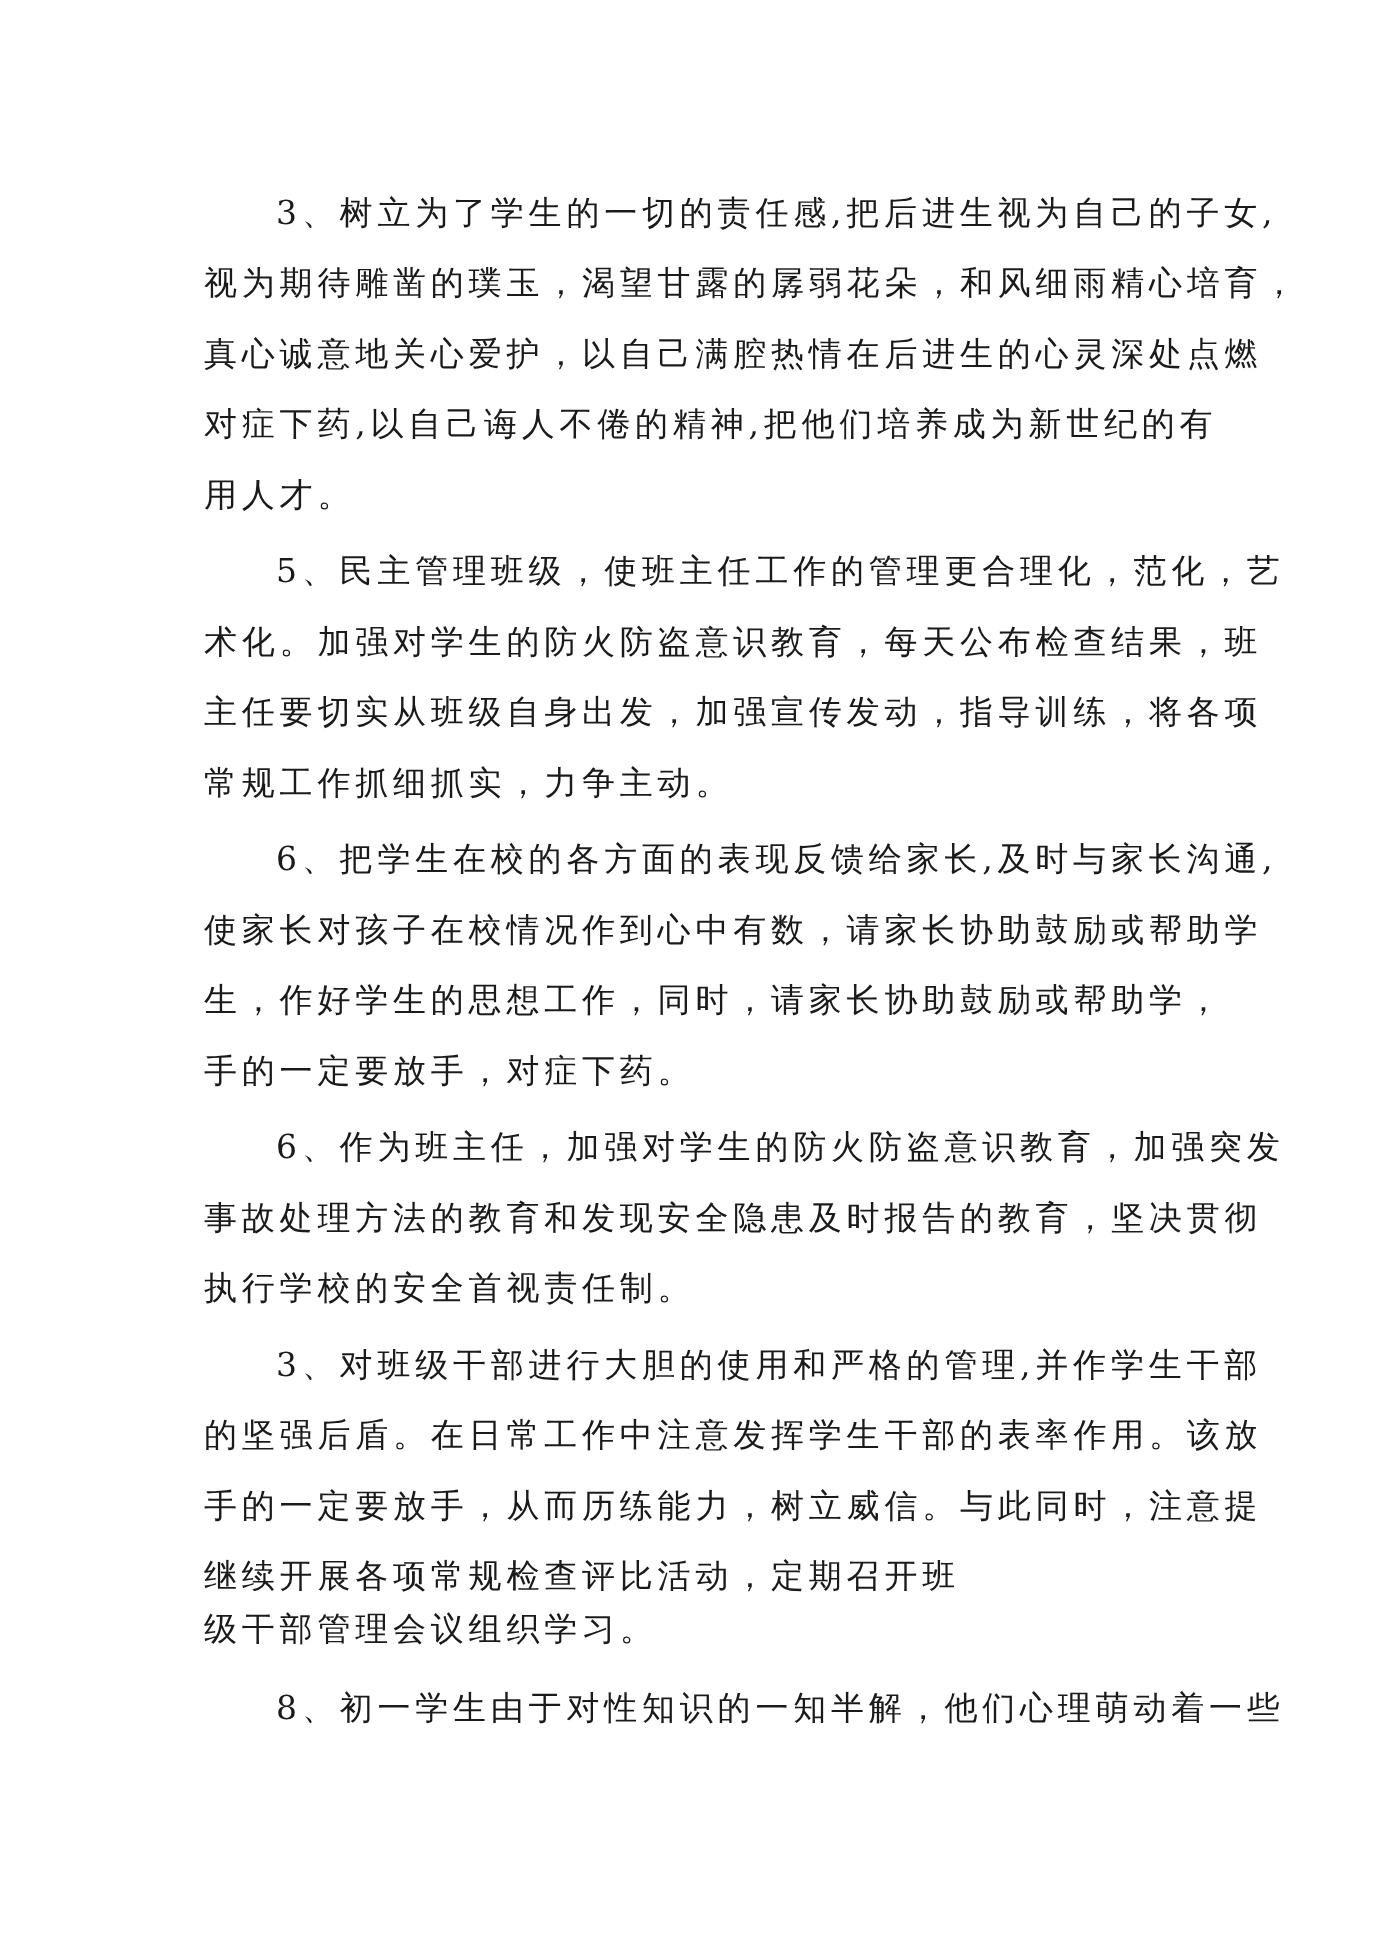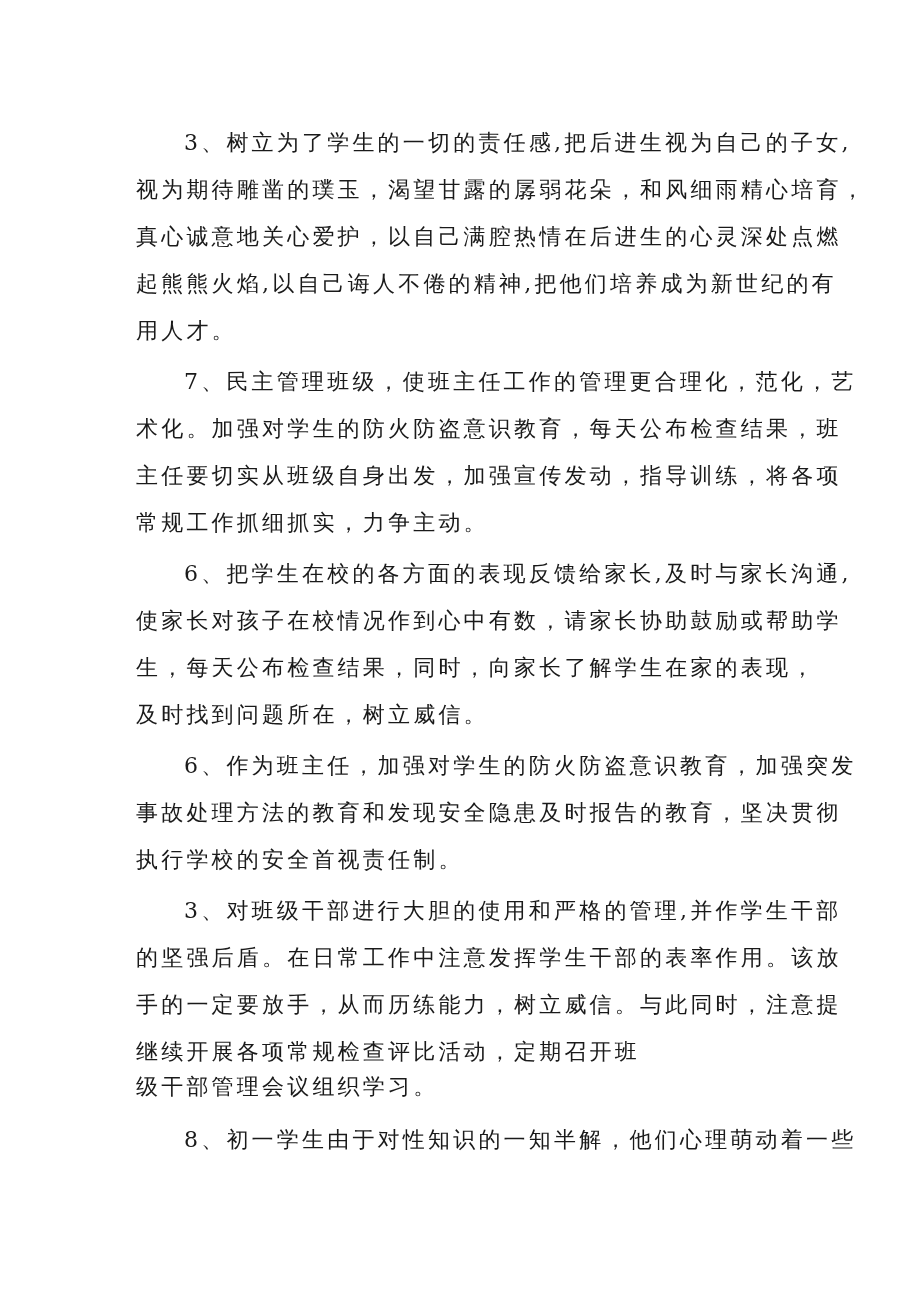--- a/index.html
+++ b/index.html
@@ -45,36 +45,36 @@
   </style>
 </head>
 <body>
 
 <div class="page">
 
   <div>
     <div class="line indent" style="top:129px">3、树立为了学生的一切的责任感,把后进生视为自己的子女,</div>
     <div class="line" style="top:176px">视为期待雕凿的璞玉，渴望甘露的孱弱花朵，和风细雨精心培育，</div>
     <div class="line" style="top:223px">真心诚意地关心爱护，以自己满腔热情在后进生的心灵深处点燃</div>
-    <div class="line" style="top:270px">起熊熊火焰,以自己诲人不倦的精神,把他们培养成为新世纪的有</div>
+    <div class="line" style="top:270px">对症下药,以自己诲人不倦的精神,把他们培养成为新世纪的有</div>
     <div class="line last" style="top:317px">用人才。</div>
   </div>
 
   <div>
-    <div class="line indent" style="top:368px">7、民主管理班级，使班主任工作的管理更合理化，范化，艺</div>
+    <div class="line indent" style="top:368px">5、民主管理班级，使班主任工作的管理更合理化，范化，艺</div>
     <div class="line" style="top:415px">术化。加强对学生的防火防盗意识教育，每天公布检查结果，班</div>
     <div class="line" style="top:462px">主任要切实从班级自身出发，加强宣传发动，指导训练，将各项</div>
     <div class="line last" style="top:509px">常规工作抓细抓实，力争主动。</div>
   </div>
 
   <div>
     <div class="line indent" style="top:560px">6、把学生在校的各方面的表现反馈给家长,及时与家长沟通,</div>
     <div class="line" style="top:607px">使家长对孩子在校情况作到心中有数，请家长协助鼓励或帮助学</div>
-    <div class="line" style="top:654px; width:650px">生，每天公布检查结果，同时，向家长了解学生在家的表现，</div>
-    <div class="line last" style="top:701px">及时找到问题所在，树立威信。</div>
+    <div class="line" style="top:654px; width:650px">生，作好学生的思想工作，同时，请家长协助鼓励或帮助学，</div>
+    <div class="line last" style="top:701px">手的一定要放手，对症下药。</div>
   </div>
 
   <div>
     <div class="line indent" style="top:752px">6、作为班主任，加强对学生的防火防盗意识教育，加强突发</div>
     <div class="line" style="top:799px">事故处理方法的教育和发现安全隐患及时报告的教育，坚决贯彻</div>
     <div class="line last" style="top:846px">执行学校的安全首视责任制。</div>
   </div>
 
   <div>
     <div class="line indent" style="top:897px">3、对班级干部进行大胆的使用和严格的管理,并作学生干部</div>

